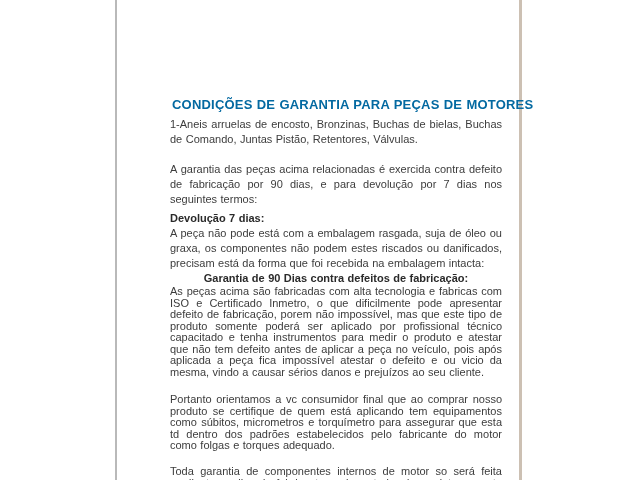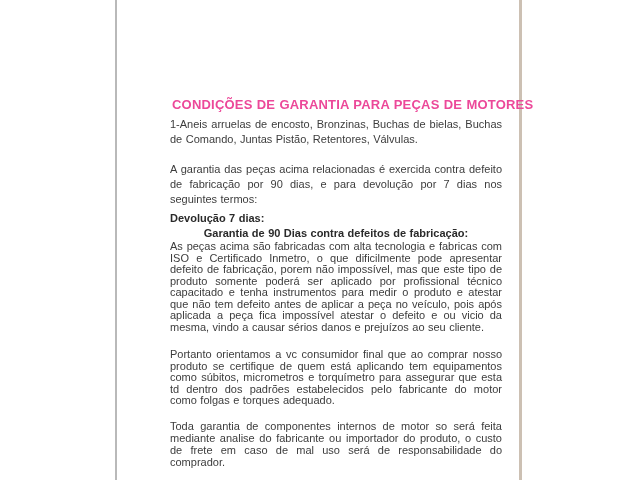--- a/index.html
+++ b/index.html
@@ -36,21 +36,21 @@
     width: 332px;
     color: #3c3c3c;
     font-size: 11px;
     word-spacing: 0.4px;
   }
   .doc-title {
     margin: 0 0 0 2px;
     font-size: 13px;
     line-height: 15px;
     font-weight: bold;
-    color: #ec4899;
+    color: #0369a1;
     letter-spacing: 0.2px;
     white-space: nowrap;
   }
   .para {
     margin: 0;
     text-align: justify;
     line-height: 15px;
   }
   .para.p-intro-items   { margin-top: 5px; }
   .para.p-intro-terms   { margin-top: 15px; }
@@ -85,20 +85,21 @@
 <div class="doc">
 
   <h1 class="doc-title">CONDIÇÕES DE GARANTIA PARA PEÇAS DE MOTORES</h1>
 
   <p class="para p-intro-items">1-Aneis arruelas de encosto, Bronzinas, Buchas de bielas, Buchas de Comando, Juntas Pistão, Retentores, Válvulas.</p>
 
   <p class="para p-intro-terms">A garantia das peças acima relacionadas é exercida contra defeito de fabricação por 90 dias, e para devolução por 7 dias nos seguintes termos:</p>
 
   <h2 class="heading h-devolucao">Devolução 7 dias:</h2>
 
+  <p class="para p-devolucao">A peça não pode está com a embalagem rasgada, suja de óleo ou graxa, os componentes não podem estes riscados ou danificados, precisam está da forma que foi recebida na embalagem intacta:</p>
 
   <h2 class="heading h-garantia">Garantia de 90 Dias contra defeitos de fabricação:</h2>
 
   <p class="para p-garantia-1">As peças acima são fabricadas com alta tecnologia e fabricas com ISO e Certificado Inmetro, o que dificilmente pode apresentar defeito de fabricação, porem não impossível, mas que este tipo de produto somente poderá ser aplicado por profissional técnico capacitado e tenha instrumentos para medir o produto e atestar que não tem defeito antes de aplicar a peça no veículo, pois após aplicada a peça fica impossível atestar o defeito e ou vicio da mesma, vindo a causar sérios danos e prejuízos ao seu cliente.</p>
 
   <p class="para p-garantia-2">Portanto orientamos a vc consumidor final que ao comprar nosso produto se certifique de quem está aplicando tem equipamentos como súbitos, micrometros e torquímetro para assegurar que esta td dentro dos padrões estabelecidos pelo fabricante do motor como folgas e torques adequado.</p>
 
   <p class="para p-frete">Toda garantia de componentes internos de motor so será feita mediante analise do fabricante ou importador do produto, o custo de frete em caso de mal uso será de responsabilidade do comprador.</p>
 
 </div>

